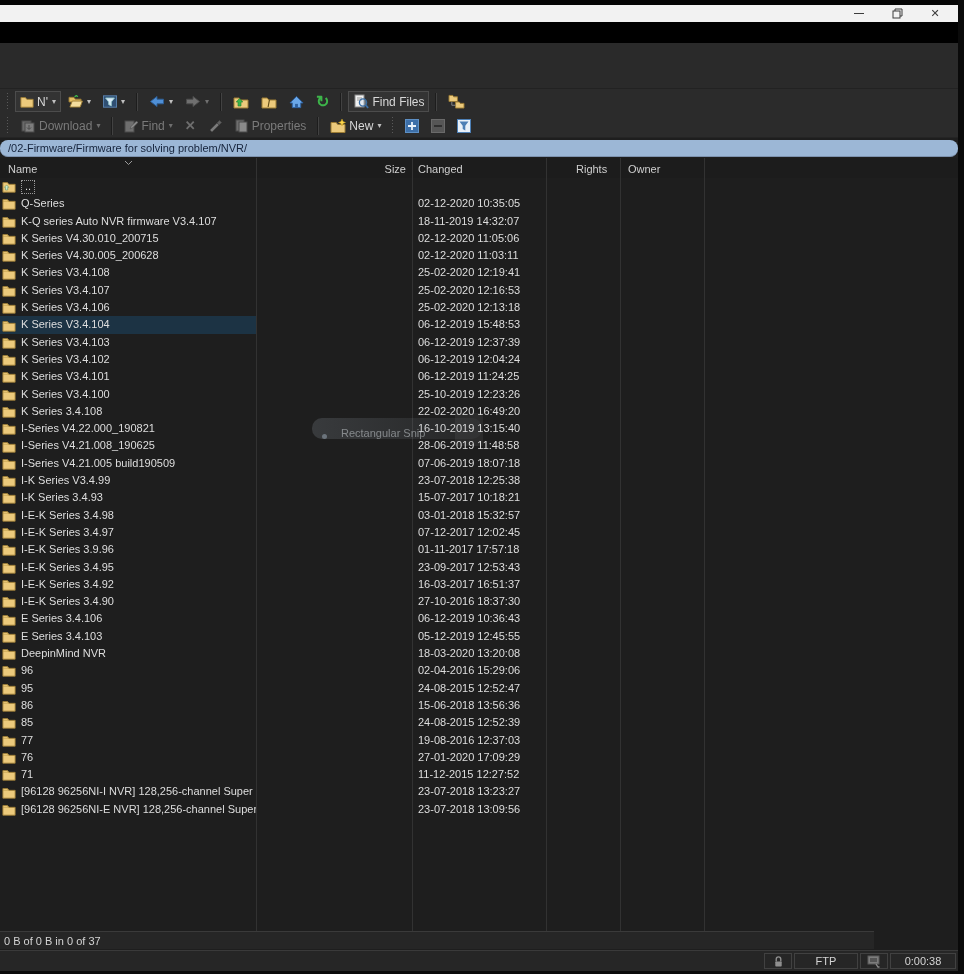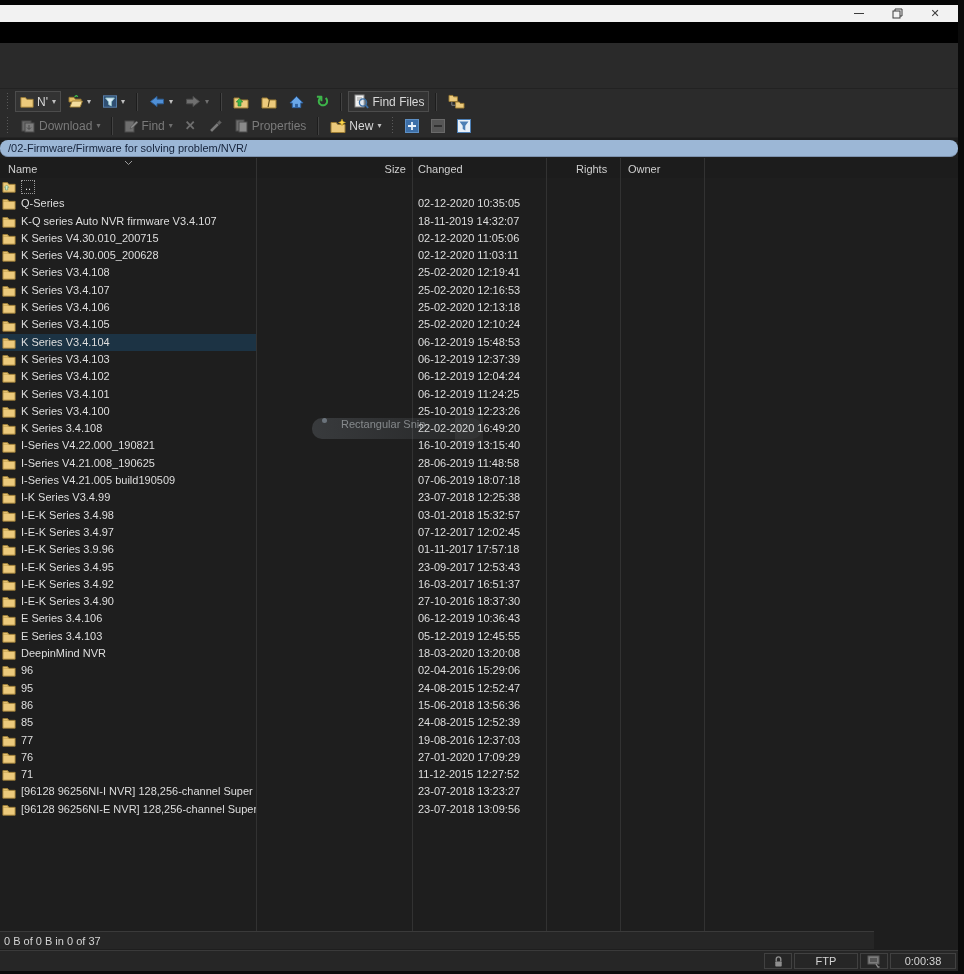--- a/index.html
+++ b/index.html
@@ -63,21 +63,21 @@
   .name-col { position:absolute; left:0; top:0; width:256px; height:17.3px;
               display:flex; align-items:center; gap:5px; padding-left:2px; overflow:hidden;
               white-space:nowrap; }
   .row.selected .name-col { background:#1c3344; }
   .date-col { position:absolute; left:418px; top:0; white-space:nowrap; }
   .dotted-focus { border:1px dotted #9a9a9a; padding:0 3px 2px 3px; line-height:10px; }
   .ficon { flex:0 0 auto; }
 
   
   .snip-toast { position:absolute; left:312px; top:260px; width:170px; height:21px;
-                display:flex; align-items:flex-start; gap:14px; padding-left:10px;
+                display:flex; align-items:flex-end; gap:14px; padding-left:10px;
                 background:linear-gradient(to right, rgba(150,160,170,0.22), rgba(150,160,170,0.06));
                 color:rgba(200,205,210,0.55); font-size:11px; pointer-events:none;border-radius:10px; }
   .snip-glow { position:absolute; left:455px; top:255px; width:28px; height:33px;
                background:rgba(255,255,255,0.06); pointer-events:none; }
   .snip-dot { width:5px; height:5px; border-radius:50%; background:rgba(120,130,140,0.8); }
 
   
   .status-line { position:absolute; left:0; top:931px; width:874px; height:18px; background:#262626;
                  border-top:1px solid #3a3a3a; color:#d4d4d4; font-size:11px; line-height:18px;
                  padding-left:4px; }
@@ -348,30 +348,20 @@
         <div class="row">
           <div class="name-col">
             <svg class="ficon" width="14" height="13" viewBox="0 0 16 14">
               <path d="M1 2.5h5.2l1.6 2H15v9H1z" fill="#ecca7c" stroke="#9c7c34"></path>
               <path d="M1 4.6h6.9l-1.7-2.1" fill="none" stroke="#b99844" stroke-width="0.6"></path>
             </svg>
             <span>K Series V3.4.106</span>
           </div>
           <span class="date-col">25-02-2020 12:13:18</span>
         </div>
-        <div class="row">
-          <div class="name-col">
-            <svg class="ficon" width="14" height="13" viewBox="0 0 16 14">
-              <path d="M1 2.5h5.2l1.6 2H15v9H1z" fill="#ecca7c" stroke="#9c7c34"></path>
-              <path d="M1 4.6h6.9l-1.7-2.1" fill="none" stroke="#b99844" stroke-width="0.6"></path>
-            </svg>
-            <span>K Series V3.4.105</span>
-          </div>
-          <span class="date-col">25-02-2020 12:10:24</span>
-        </div>
         <div class="row selected">
           <div class="name-col">
             <svg class="ficon" width="14" height="13" viewBox="0 0 16 14">
               <path d="M1 2.5h5.2l1.6 2H15v9H1z" fill="#ecca7c" stroke="#9c7c34"></path>
               <path d="M1 4.6h6.9l-1.7-2.1" fill="none" stroke="#b99844" stroke-width="0.6"></path>
             </svg>
             <span>K Series V3.4.104</span>
           </div>
           <span class="date-col">06-12-2019 15:48:53</span>
         </div>
@@ -457,20 +447,30 @@
         </div>
         <div class="row">
           <div class="name-col">
             <svg class="ficon" width="14" height="13" viewBox="0 0 16 14">
               <path d="M1 2.5h5.2l1.6 2H15v9H1z" fill="#ecca7c" stroke="#9c7c34"></path>
               <path d="M1 4.6h6.9l-1.7-2.1" fill="none" stroke="#b99844" stroke-width="0.6"></path>
             </svg>
             <span>I-K Series V3.4.99</span>
           </div>
           <span class="date-col">23-07-2018 12:25:38</span>
+        </div>
+        <div class="row">
+          <div class="name-col">
+            <svg class="ficon" width="14" height="13" viewBox="0 0 16 14">
+              <path d="M1 2.5h5.2l1.6 2H15v9H1z" fill="#ecca7c" stroke="#9c7c34"></path>
+              <path d="M1 4.6h6.9l-1.7-2.1" fill="none" stroke="#b99844" stroke-width="0.6"></path>
+            </svg>
+            <span>I-K Series 3.4.93</span>
+          </div>
+          <span class="date-col">15-07-2017 10:18:21</span>
         </div>
         <div class="row">
           <div class="name-col">
             <svg class="ficon" width="14" height="13" viewBox="0 0 16 14">
               <path d="M1 2.5h5.2l1.6 2H15v9H1z" fill="#ecca7c" stroke="#9c7c34"></path>
               <path d="M1 4.6h6.9l-1.7-2.1" fill="none" stroke="#b99844" stroke-width="0.6"></path>
             </svg>
             <span>I-E-K Series 3.4.98</span>
           </div>
           <span class="date-col">03-01-2018 15:32:57</span>

